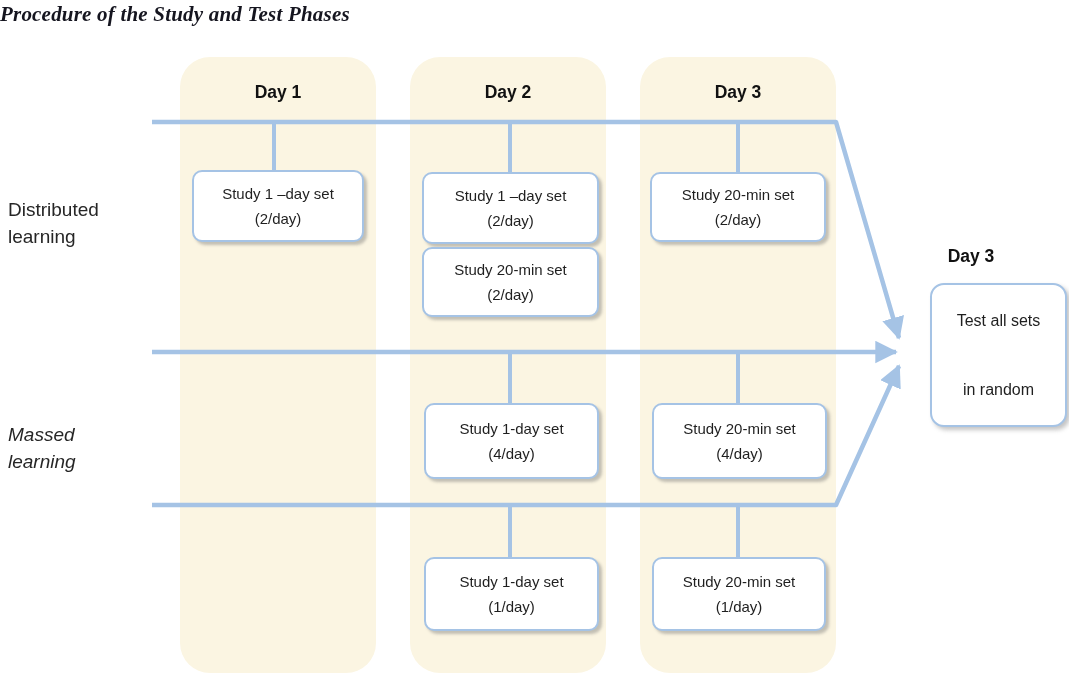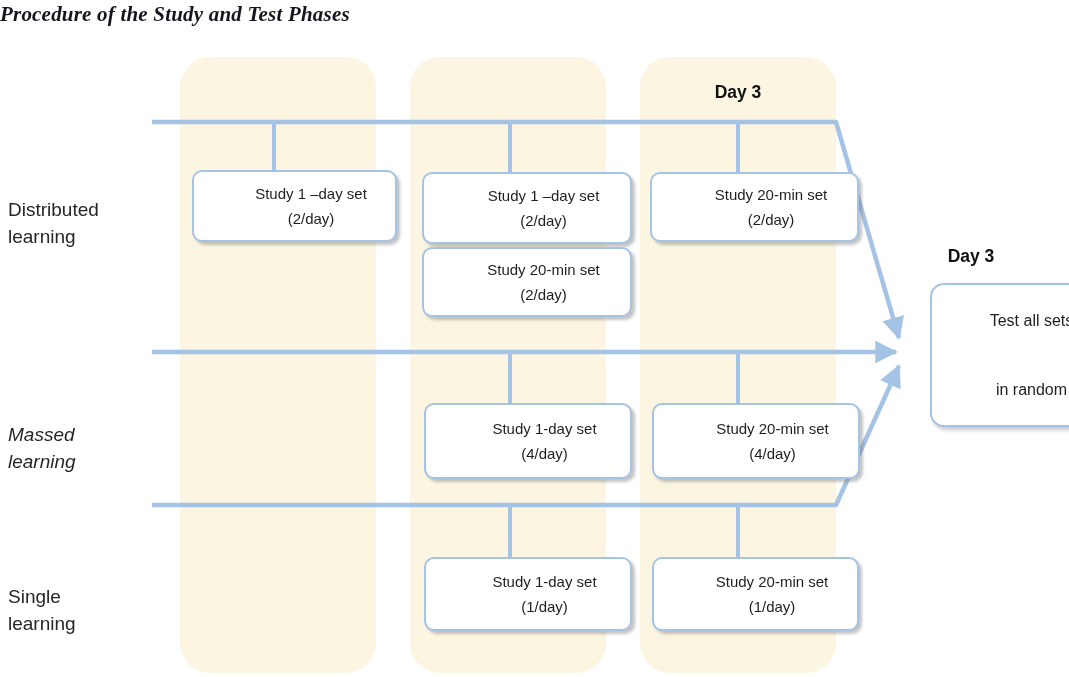--- a/index.html
+++ b/index.html
@@ -46,21 +46,21 @@
   .row-label.r3{top:560px;}
   .node{
     position:absolute;z-index:3;
     background:#ffffff;
     border:2.5px solid #a5c3e5;
     border-radius:10px;
     box-shadow:3px 3px 3px rgba(110,110,110,0.4);
     display:flex;flex-direction:column;
     align-items:center;justify-content:center;
     font-size:15px;color:#1f1f1f;
-    line-height:1.7;text-align:center;padding-left:33px;
+    line-height:1.7;text-align:center;
   }
   .node.b1{left:192px;top:170px;width:168px;height:68px;}
   .node.b2{left:422px;top:172px;width:173px;height:68px;}
   .node.b3{left:422px;top:247px;width:173px;height:66px;}
   .node.b4{left:650px;top:172px;width:172px;height:66px;}
   .node.b5{left:424px;top:403px;width:171px;height:72px;}
   .node.b6{left:652px;top:403px;width:171px;height:72px;}
   .node.b7{left:424px;top:557px;width:171px;height:70px;}
   .node.b8{left:652px;top:557px;width:170px;height:70px;}
   .node.test{
@@ -96,25 +96,26 @@
 
     <path d="M 274,123 V 172" stroke="#a5c3e5" stroke-width="4" fill="none"></path>
     <path d="M 510,123 V 174" stroke="#a5c3e5" stroke-width="4" fill="none"></path>
     <path d="M 738,123 V 174" stroke="#a5c3e5" stroke-width="4" fill="none"></path>
     <path d="M 510,353 V 405" stroke="#a5c3e5" stroke-width="4" fill="none"></path>
     <path d="M 738,353 V 405" stroke="#a5c3e5" stroke-width="4" fill="none"></path>
     <path d="M 510,506 V 559" stroke="#a5c3e5" stroke-width="4" fill="none"></path>
     <path d="M 738,506 V 559" stroke="#a5c3e5" stroke-width="4" fill="none"></path>
   </svg>
 
+  <div class="day-header h1">Day 1</div>
+  <div class="day-header h2">Day 2</div>
   <div class="day-header h3">Day 3</div>
 
   <div class="row-label r1">Distributed learning</div>
   <div class="row-label r2">Massed learning</div>
-  <div class="row-label r3">Single learning</div>
 
   <div class="node b1">
     <div>Study 1 –day set</div>
     <div>(2/day)</div>
   </div>
   <div class="node b2">
     <div>Study 1 –day set</div>
     <div>(2/day)</div>
   </div>
   <div class="node b3">

